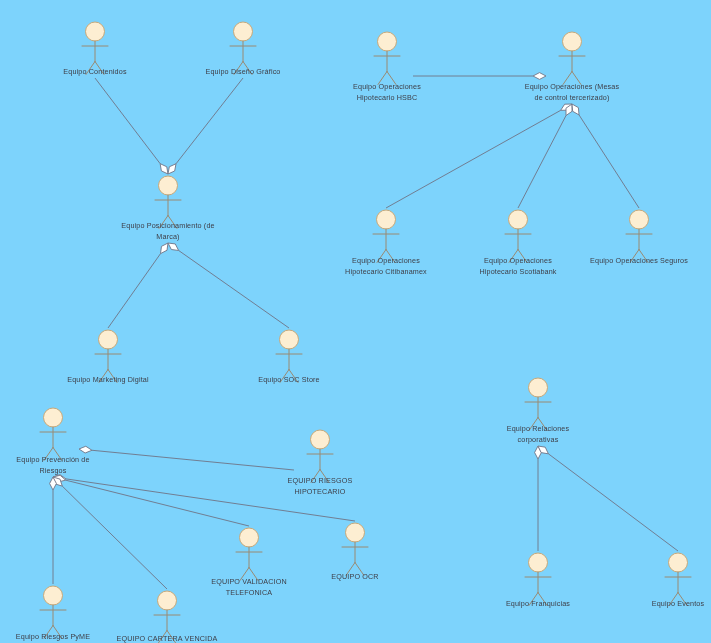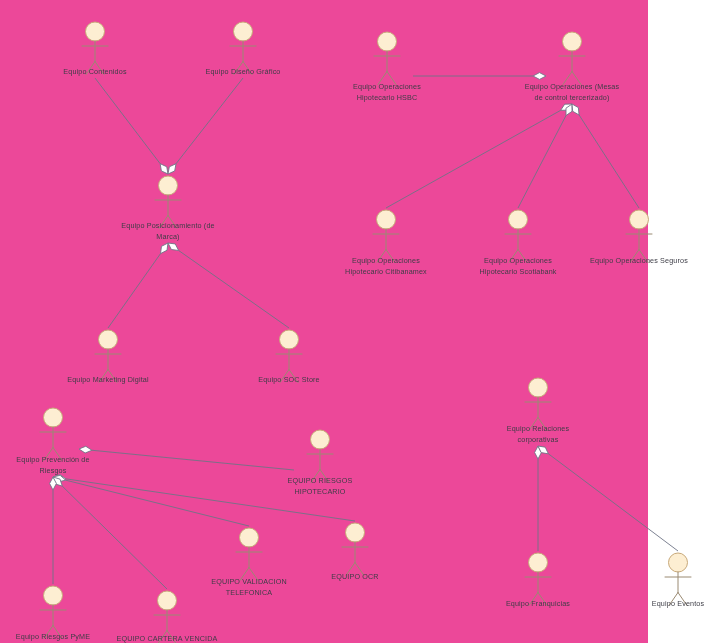--- a/index.html
+++ b/index.html
@@ -9,23 +9,23 @@
     background: #ffffff;
   }
   body {
     width: 711px;
     height: 643px;
     overflow: hidden;
     font-family: "Liberation Sans", sans-serif;
   }
   #diagram-root {
     position: relative;
-    width: 648px;
+    width: 711px;
     height: 643px;
-    background: #ec4899;
+    background: #7dd3fc;
   }
   svg#uml-canvas {
     display: block;
     width: 711px;
     height: 643px;
   }
   .actor-head {
     fill: #fdeed2;
     stroke: #c8a97a;
     stroke-width: 1;

